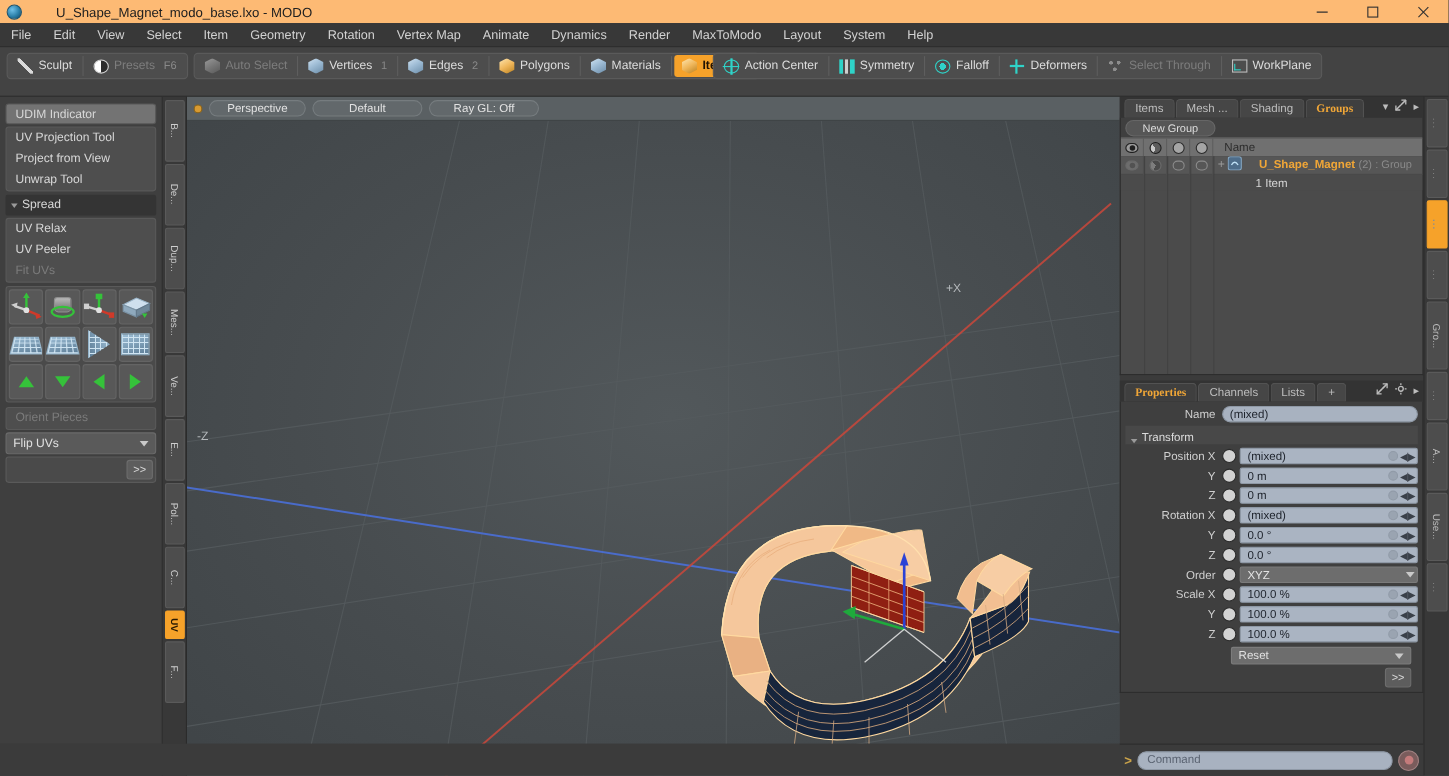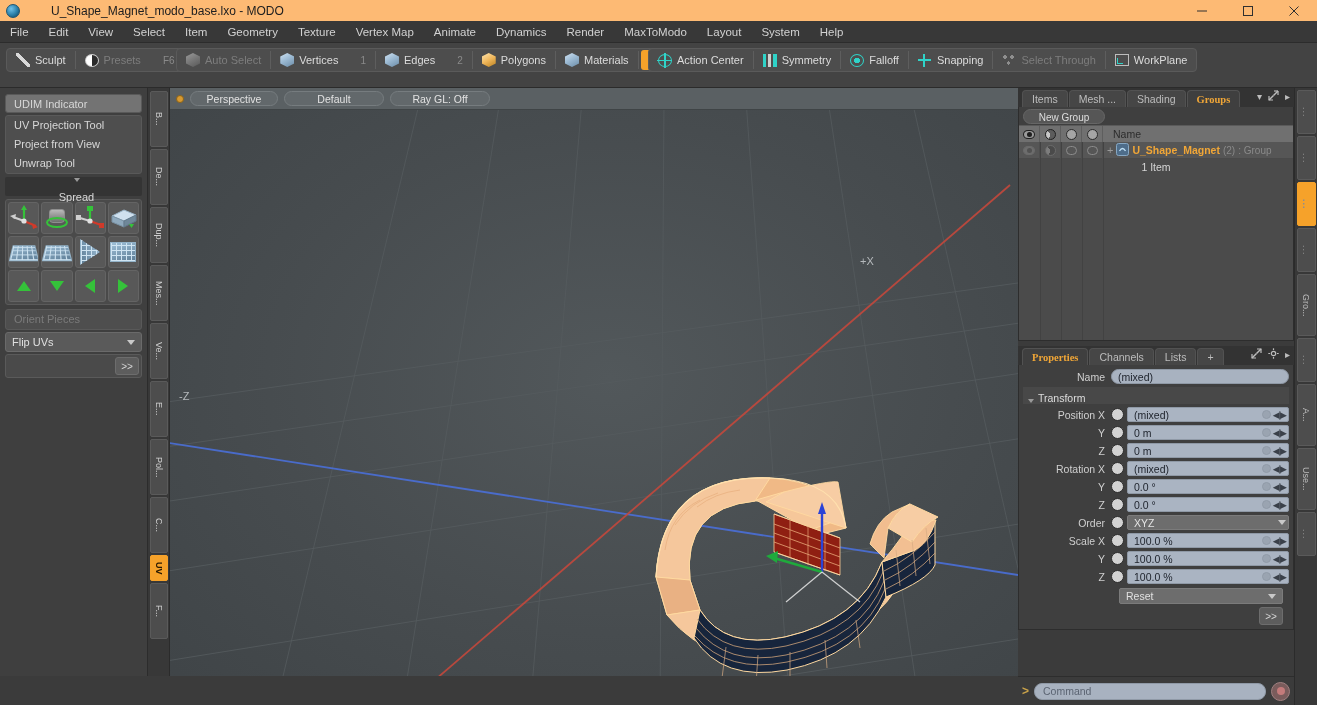--- a/index.html
+++ b/index.html
@@ -53,21 +53,21 @@
     background: #4d4d4d; border: 1px solid #5a5a5a; border-radius: 4px;
     display: flex; align-items: center; padding: 0 2px;
   }
   .tbtn {
     display: flex; align-items: center; height: 20px; padding: 0 7px;
     border-radius: 3px; white-space: nowrap; font-size: 11px; color: #dcdcdc;
     gap: 5px;
   }
   .tbtn.sel { background: #f6a22a; color: #231403; font-weight: bold; }
   .tbtn.dim { color: #7d7d7d; }
-  .tbtn .num { color: #8a8a8a; font-size: 10px; margin-left: 17px; }
+  .tbtn .num { color: #8a8a8a; font-size: 10px; margin-left: 3px; }
   .tbtn.sel .num { color: #5d3c06; }
   .sep-v { width: 1px; height: 18px; background: #5e5e5e; margin: 0 2px; }
 
   
   .ic { width: 14px; height: 14px; flex: 0 0 14px; position: relative; display:inline-block;}
   .ic-cube { background: linear-gradient(150deg,#cfe2f2 0%,#9dbbd4 45%,#6b8ca8 100%);
     clip-path: polygon(50% 0,100% 25%,100% 75%,50% 100%,0 75%,0 25%); }
   .ic-cube.gold { background: linear-gradient(150deg,#ffe6b0 0%,#efb65a 50%,#b9801f 100%);
     clip-path: polygon(50% 0,100% 25%,100% 75%,50% 100%,0 75%,0 25%); }
   .ic-cube.gray { background: linear-gradient(150deg,#9a9a9a 0%,#777 50%,#585858 100%);
@@ -104,21 +104,21 @@
     height: 19px; line-height: 19px; margin: 2px 2px;
     background: #737373; border: 1px solid #595959; border-radius: 3px;
     padding-left: 8px; font-size: 11px; color: #d7d7d7;
   }
   .lb-group { background:#4e4e4e;border:1px solid #595959;border-radius:3px;margin:2px;padding:0; }
   .lb-group .row { height:19px;line-height:19px;padding-left:8px;font-size:11px;color:#d7d7d7; }
   .lb-group .row.dim { color:#7b7b7b; }
   .lb-head {
     height: 19px; line-height: 19px; margin: 3px 2px 2px;
     background: #343434; border-radius: 2px; padding-left: 6px;
-    font-size: 11px; color: #d8d8d8; display:flex; align-items:center; gap:5px;flex-direction:column;
+    font-size: 11px; color: #d8d8d8; display:flex; align-items:center; gap:5px;
   }
   .tri { width:0;height:0;border-left:4px solid #9a9a9a;border-top:3px solid transparent;
      border-bottom:3px solid transparent; transform: rotate(90deg); }
   .icon-grid {
     display:grid; grid-template-columns: repeat(4, 1fr); gap:2px;
     background:#4a4a4a;border:1px solid #5a5a5a;border-radius:3px;
     margin:3px 2px; padding:2px;
   }
   .icon-cell {
     height: 32px; background: #585858; border:1px solid #646464; border-radius:3px;
@@ -219,21 +219,21 @@
   .tree-head {
     display:flex;height:17px;background:#707070;align-items:center;border-top:1px solid #5a5a5a;
   }
   .th-cell { width:21px;height:17px;display:flex;align-items:center;justify-content:center;
     border-right:1px solid #5e5e5e; }
   .th-name { flex:1;padding-left:10px;font-size:10.5px;color:#2c2c2c; }
   .tree-body { height:198px;background:#4b4b4b;position:relative; }
   .tree-row { display:flex;height:17px;align-items:center;background:#565656;border-bottom:1px solid #4a4a4a; }
   .tr-cell { width:21px;height:17px;display:flex;align-items:center;justify-content:center;border-right:1px solid #4e4e4e; }
   .tr-name { flex:1;padding-left:4px;display:flex;align-items:center;gap:3px;font-size:10.5px; }
-  .grp-name { color:#f0a637;font-weight:bold; }
+  .grp-name { color:#f0a637;font-weight:bold;margin-left:12px; }
   .grp-meta { color:#8a8a8a;font-size:10px; }
   .tree-sub { text-align:center;font-size:10.5px;color:#d6d6d6;padding-top:2px;background:#4b4b4b; }
   .col-lines { position:absolute;top:0;left:0;height:100%;width:100%;pointer-events:none; }
   .col-line { position:absolute;top:0;bottom:0;width:1px;background:#424242; }
   .eye { width:12px;height:9px;border-radius:50%/60%;border:1.3px solid #1f1f1f;background:#9a9a9a;
      position:relative; }
   .eye::after{content:"";position:absolute;left:3.2px;top:1.5px;width:5px;height:5px;border-radius:50%;background:#1f1f1f;}
   .eye.dim{border-color:#6a6a6a;background:#6d6d6d;}
   .eye.dim::after{background:#525252;}
   .cbox { width:11px;height:9px;border:1.3px solid #8c8c8c;border-radius:5px; }
@@ -323,21 +323,21 @@
     </div>
   </div>
 
   <div class="menubar" id="menubar">
       <div class="menu-item">File</div>
       <div class="menu-item">Edit</div>
       <div class="menu-item">View</div>
       <div class="menu-item">Select</div>
       <div class="menu-item">Item</div>
       <div class="menu-item">Geometry</div>
-      <div class="menu-item">Texture</div>
+      <div class="menu-item">Rotation</div>
       <div class="menu-item">Vertex Map</div>
       <div class="menu-item">Animate</div>
       <div class="menu-item">Dynamics</div>
       <div class="menu-item">Render</div>
       <div class="menu-item">MaxToModo</div>
       <div class="menu-item">Layout</div>
       <div class="menu-item">System</div>
       <div class="menu-item">Help</div>
     </div>
 
@@ -399,21 +399,21 @@
           <span>Symmetry</span>
         </div>
         <div class="sep-v"></div>
         <div class="tbtn">
           <span class="ic ic-falloff"></span>
           <span>Falloff</span>
         </div>
         <div class="sep-v"></div>
         <div class="tbtn">
           <span class="ic ic-snap"></span>
-          <span>Snapping</span>
+          <span>Deformers</span>
         </div>
         <div class="sep-v"></div>
         <div class="tbtn dim">
           <span class="ic ic-dots"></span>
           <span>Select Through</span>
         </div>
         <div class="sep-v"></div>
         <div class="tbtn">
           <span class="ic ic-wp"></span>
           <span>WorkPlane</span>
@@ -424,20 +424,25 @@
   <div class="leftbar">
     <div class="lb-btn">UDIM Indicator</div>
     <div class="lb-group">
       <div class="row">UV Projection Tool</div>
       <div class="row">Project from View</div>
       <div class="row">Unwrap Tool</div>
     </div>
     <div class="lb-head">
       <span class="tri"></span>
       <span>Spread</span>
+    </div>
+    <div class="lb-group">
+      <div class="row">UV Relax</div>
+      <div class="row">UV Peeler</div>
+      <div class="row dim">Fit UVs</div>
     </div>
 
     <div class="icon-grid">
       <div class="icon-cell">
         <svg width="28" height="26" viewBox="0 0 28 26">
           <line x1="14" y1="16" x2="14" y2="3" stroke="#35c23a" stroke-width="2.2"></line>
           <polygon points="14,0 11,5 17,5" fill="#35c23a"></polygon>
           <line x1="14" y1="16" x2="26" y2="21" stroke="#d03a2a" stroke-width="2.2"></line>
           <polygon points="28,22 22,19 23,24" fill="#d03a2a"></polygon>
           <line x1="14" y1="16" x2="3" y2="12" stroke="#cfcfcf" stroke-width="2.2"></line>

